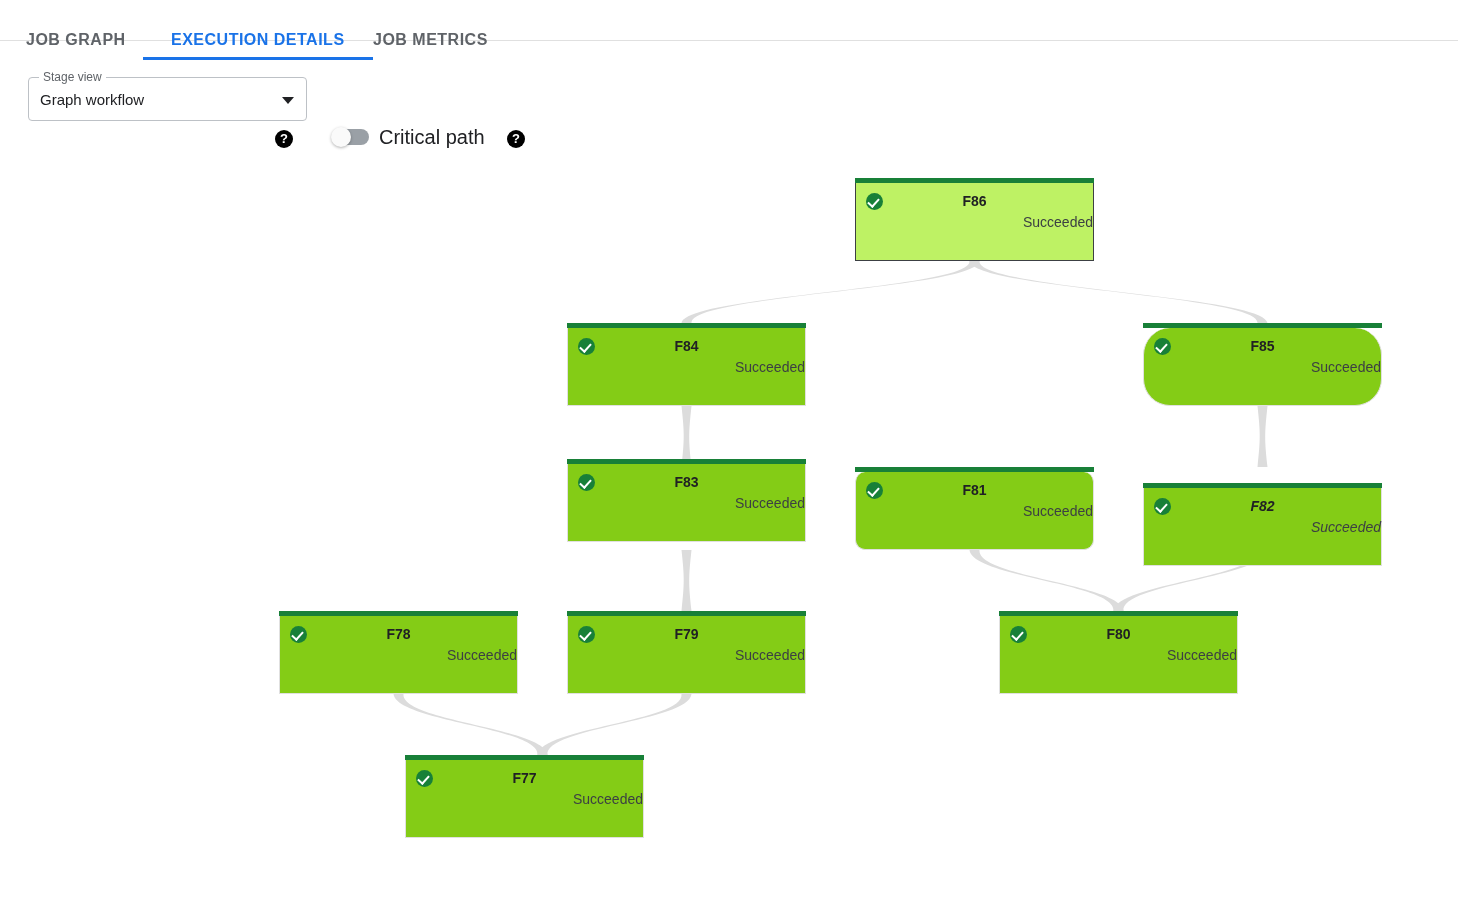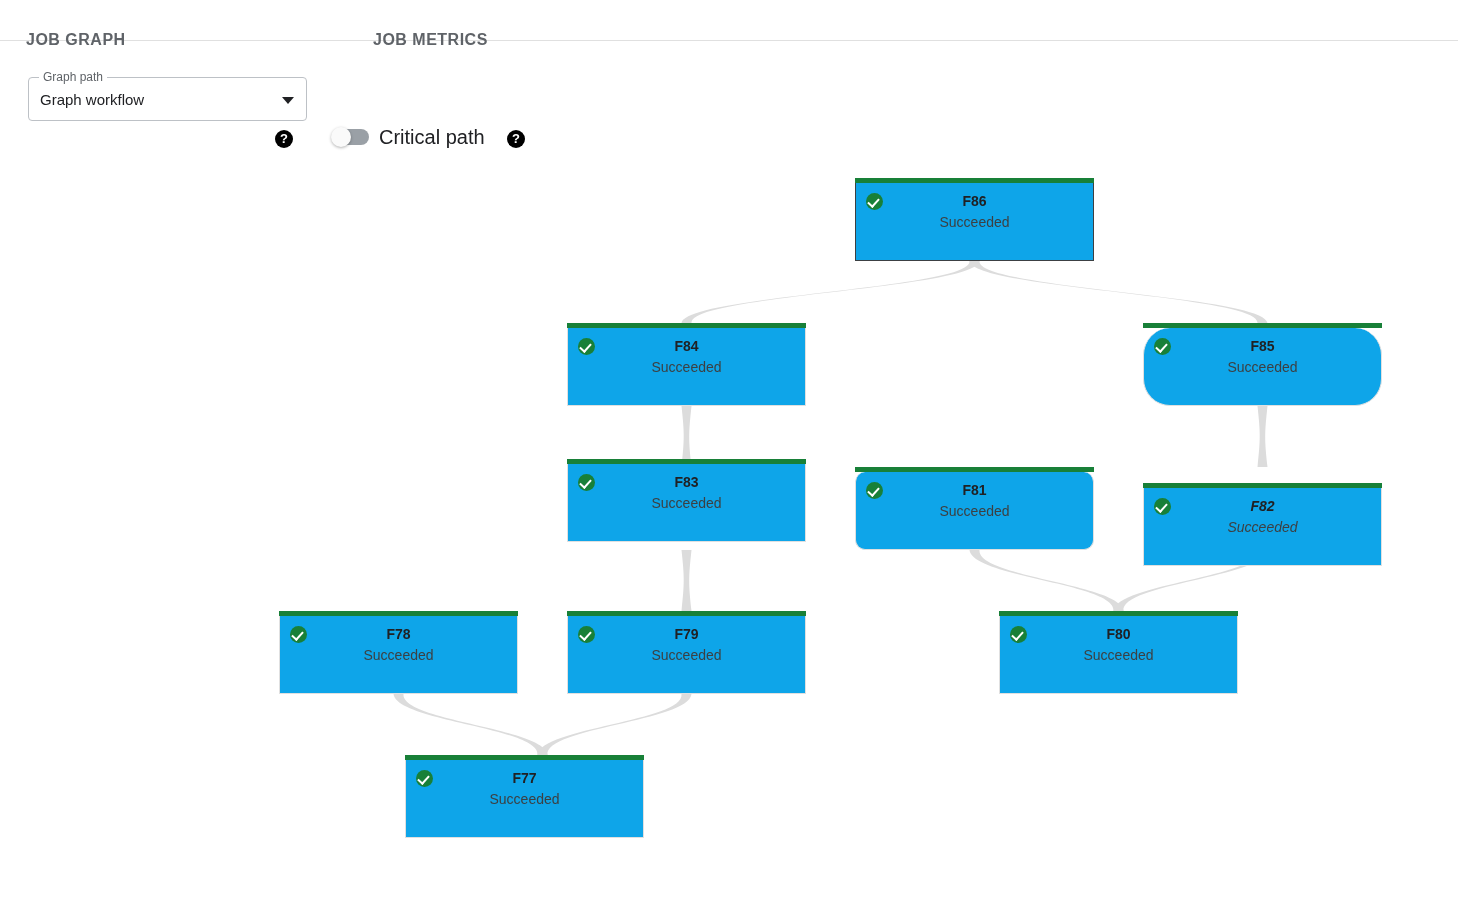--- a/index.html
+++ b/index.html
@@ -173,35 +173,35 @@
     width: 1458px;
     height: 771px;
     pointer-events: none;
   }
 
   .node {
     position: absolute;
     width: 239px;
     height: 78px;
     box-sizing: border-box;
-    background: #0ea5e9;
+    background: #84cc16;
     border: 1px solid #e0e0e0;
     border-top: none;
     cursor: pointer;
   }
   .node .topbar {
     position: absolute;
     left: -1px;
     top: -5px;
     width: 239px;
     height: 5px;
     background: #188038;
   }
   .node.selected {
-    background: #0ea5e9;
+    background: #bef264;
     border: 1px solid #3c4043;
     border-top: none;
   }
   .node.selected .topbar {
     left: -1px;
     width: 239px;
     top: -5px;
   }
   .node-status-icon {
     position: absolute;
@@ -234,42 +234,45 @@
     text-align: center;
     font-size: 14px;
     font-weight: bold;
     color: #202124;
     line-height: 18px;
   }
   .node-status {
     position: absolute;
     left: 0; right: 0;
     top: 30px;
-    text-align: center;
+    text-align: right;
     font-size: 14px;
     color: #3c4043;
     line-height: 18px;
   }
 </style>
 </head>
 <body>
 
 <div class="tabbar">
   <div class="tab" id="tab-job-graph">
     <span>JOB GRAPH</span>
   </div>
+  <div class="tab active" id="tab-execution">
+    <span>EXECUTION DETAILS</span>
+  </div>
   <div class="tab" id="tab-job-metrics">
     <span>JOB METRICS</span>
   </div>
 </div>
 
 <div class="toolbar">
 
   <div class="select-field">
-    <div class="select-legend">Graph path</div>
+    <div class="select-legend">Stage view</div>
     <div class="select-value">Graph workflow</div>
     <div class="select-arrow"></div>
   </div>
 
   <div class="help-icon" id="help-graph-view">?</div>
 
   <div class="toggle">
     <div class="toggle-track"></div>
     <div class="toggle-knob"></div>
   </div>

